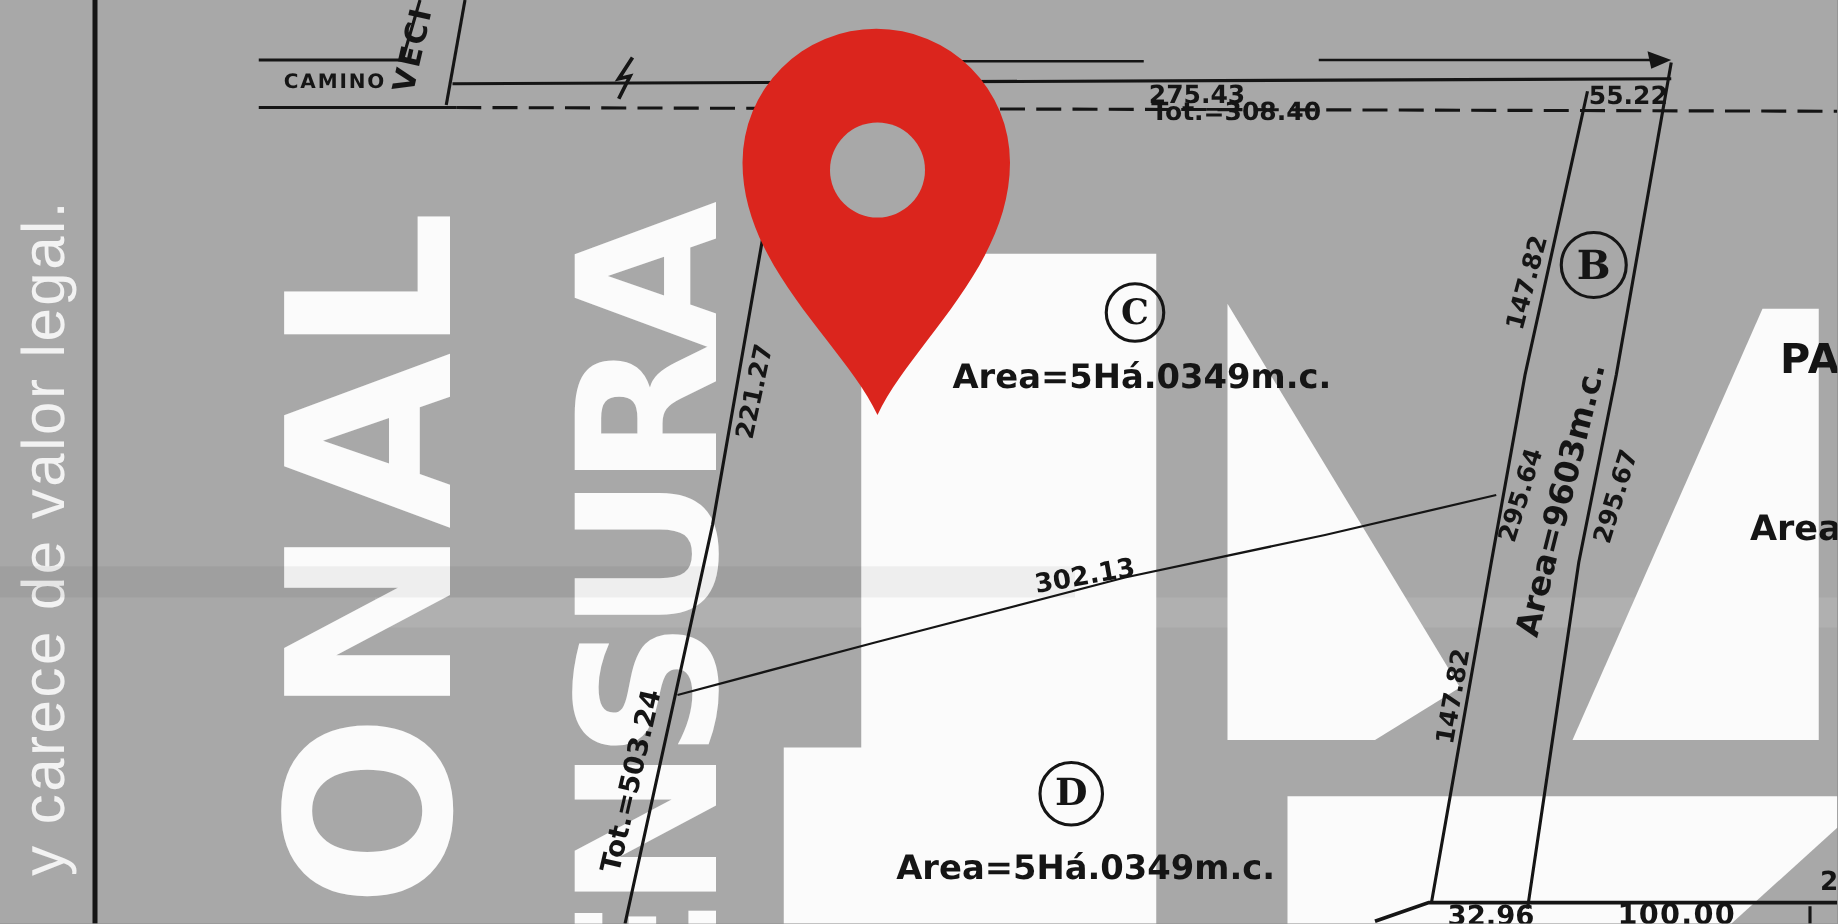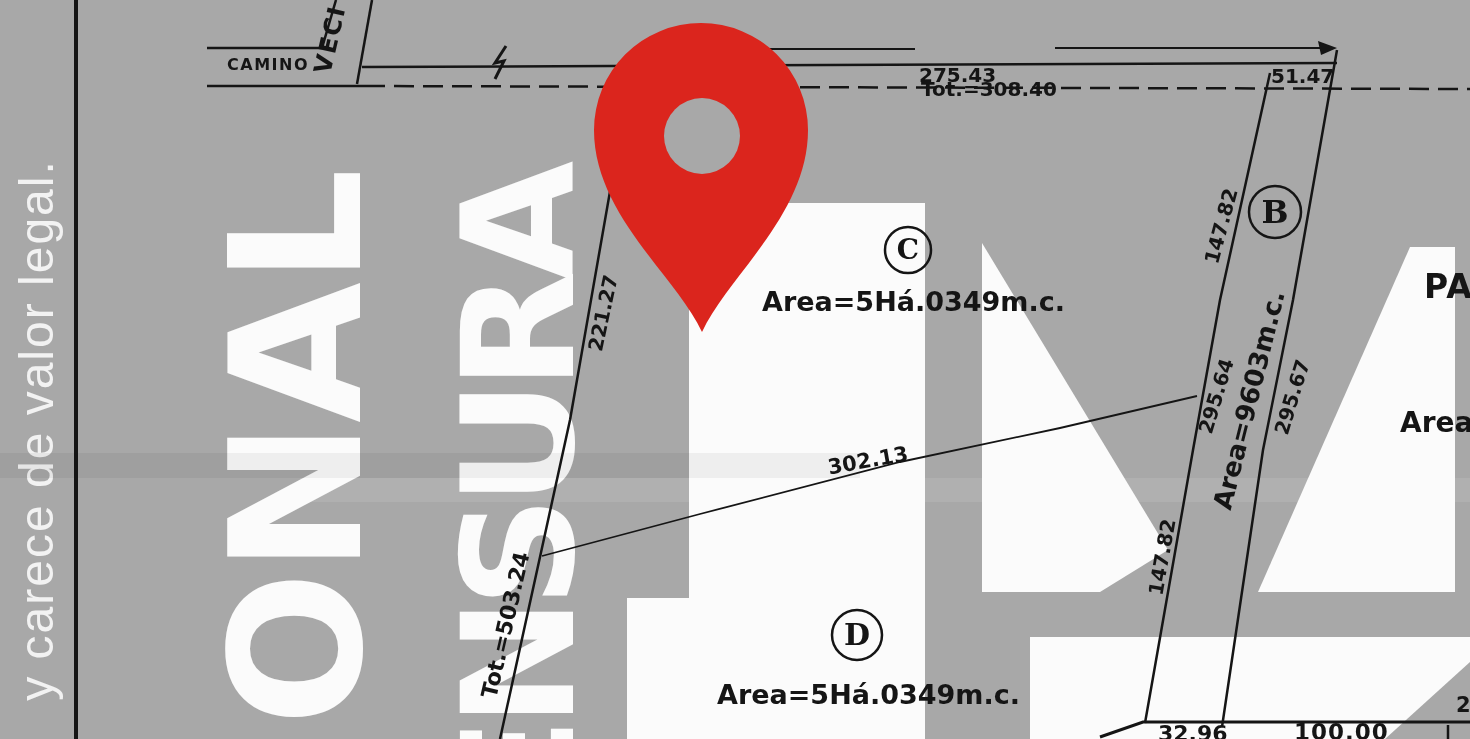--- a/index.html
+++ b/index.html
@@ -66,21 +66,21 @@
       <circle cx="857" cy="635" r="25"></circle>
     </g>
     <polygon points="1337,48 1318,41 1321,55" fill="#151515"></polygon>
   </svg>
 
   <div class="lbl" style="left:227px;top:57px;font-size:16px;letter-spacing:1.5px;">CAMINO</div>
   <div class="lbl" style="left:334px;top:52px;font-size:24px;letter-spacing:2px;transform-origin:0 100%;transform:rotate(-77deg);">VECI</div>
 
   <div class="lbl" style="left:921px;top:38px;font-size:20px;margin-top:41px;">Tot.=308.40</div>
   <div class="lbl" style="left:919px;top:65px;font-size:20px;">275.43</div>
-  <div class="lbl" style="left:1271px;top:66px;font-size:20px;">51.47</div>
+  <div class="lbl" style="left:1271px;top:66px;font-size:20px;">55.22</div>
 
   <div class="lbl rot" style="left:1221px;top:226px;font-size:20px;--r:-75deg;">147.82</div>
   <div class="lbl rot" style="left:1216px;top:396px;font-size:20px;--r:-73deg;">295.64</div>
   <div class="lbl rot" style="left:1292px;top:397px;font-size:20px;--r:-73deg;">295.67</div>
   <div class="lbl rot" style="left:1162px;top:557px;font-size:20px;--r:-80deg;">147.82</div>
 
   <div class="lbl rot" style="left:603px;top:313px;font-size:20px;--r:-78deg;">221.27</div>
   <div class="lbl rot" style="left:506px;top:625px;font-size:22px;--r:-77deg;">Tot.=503.24</div>
   <div class="lbl rot" style="left:868px;top:461px;font-size:21px;--r:-10deg;">302.13</div>
 

